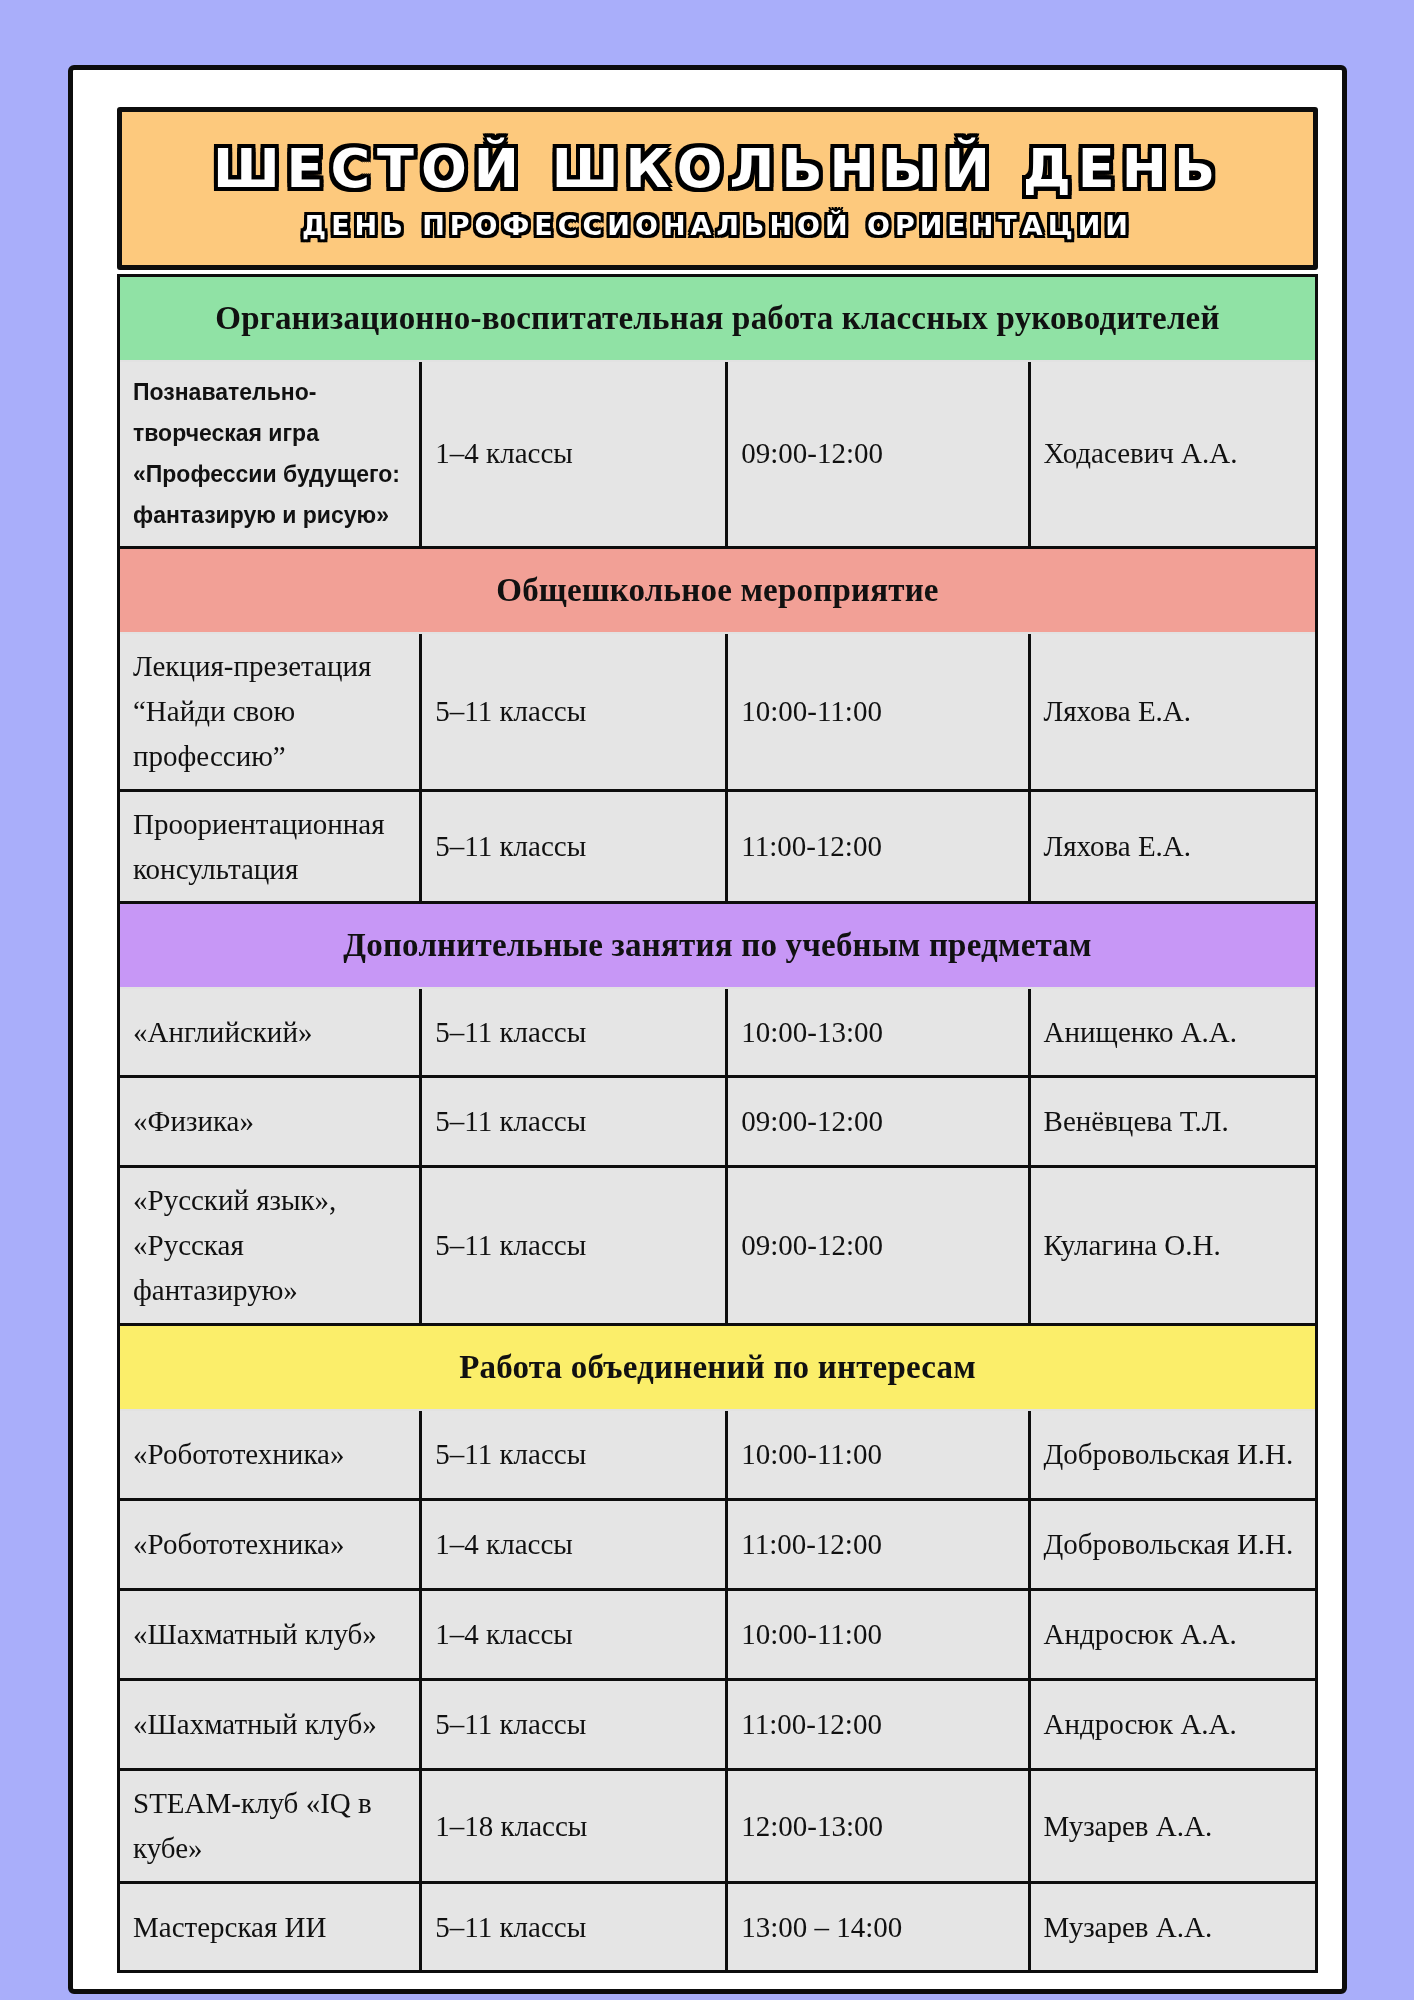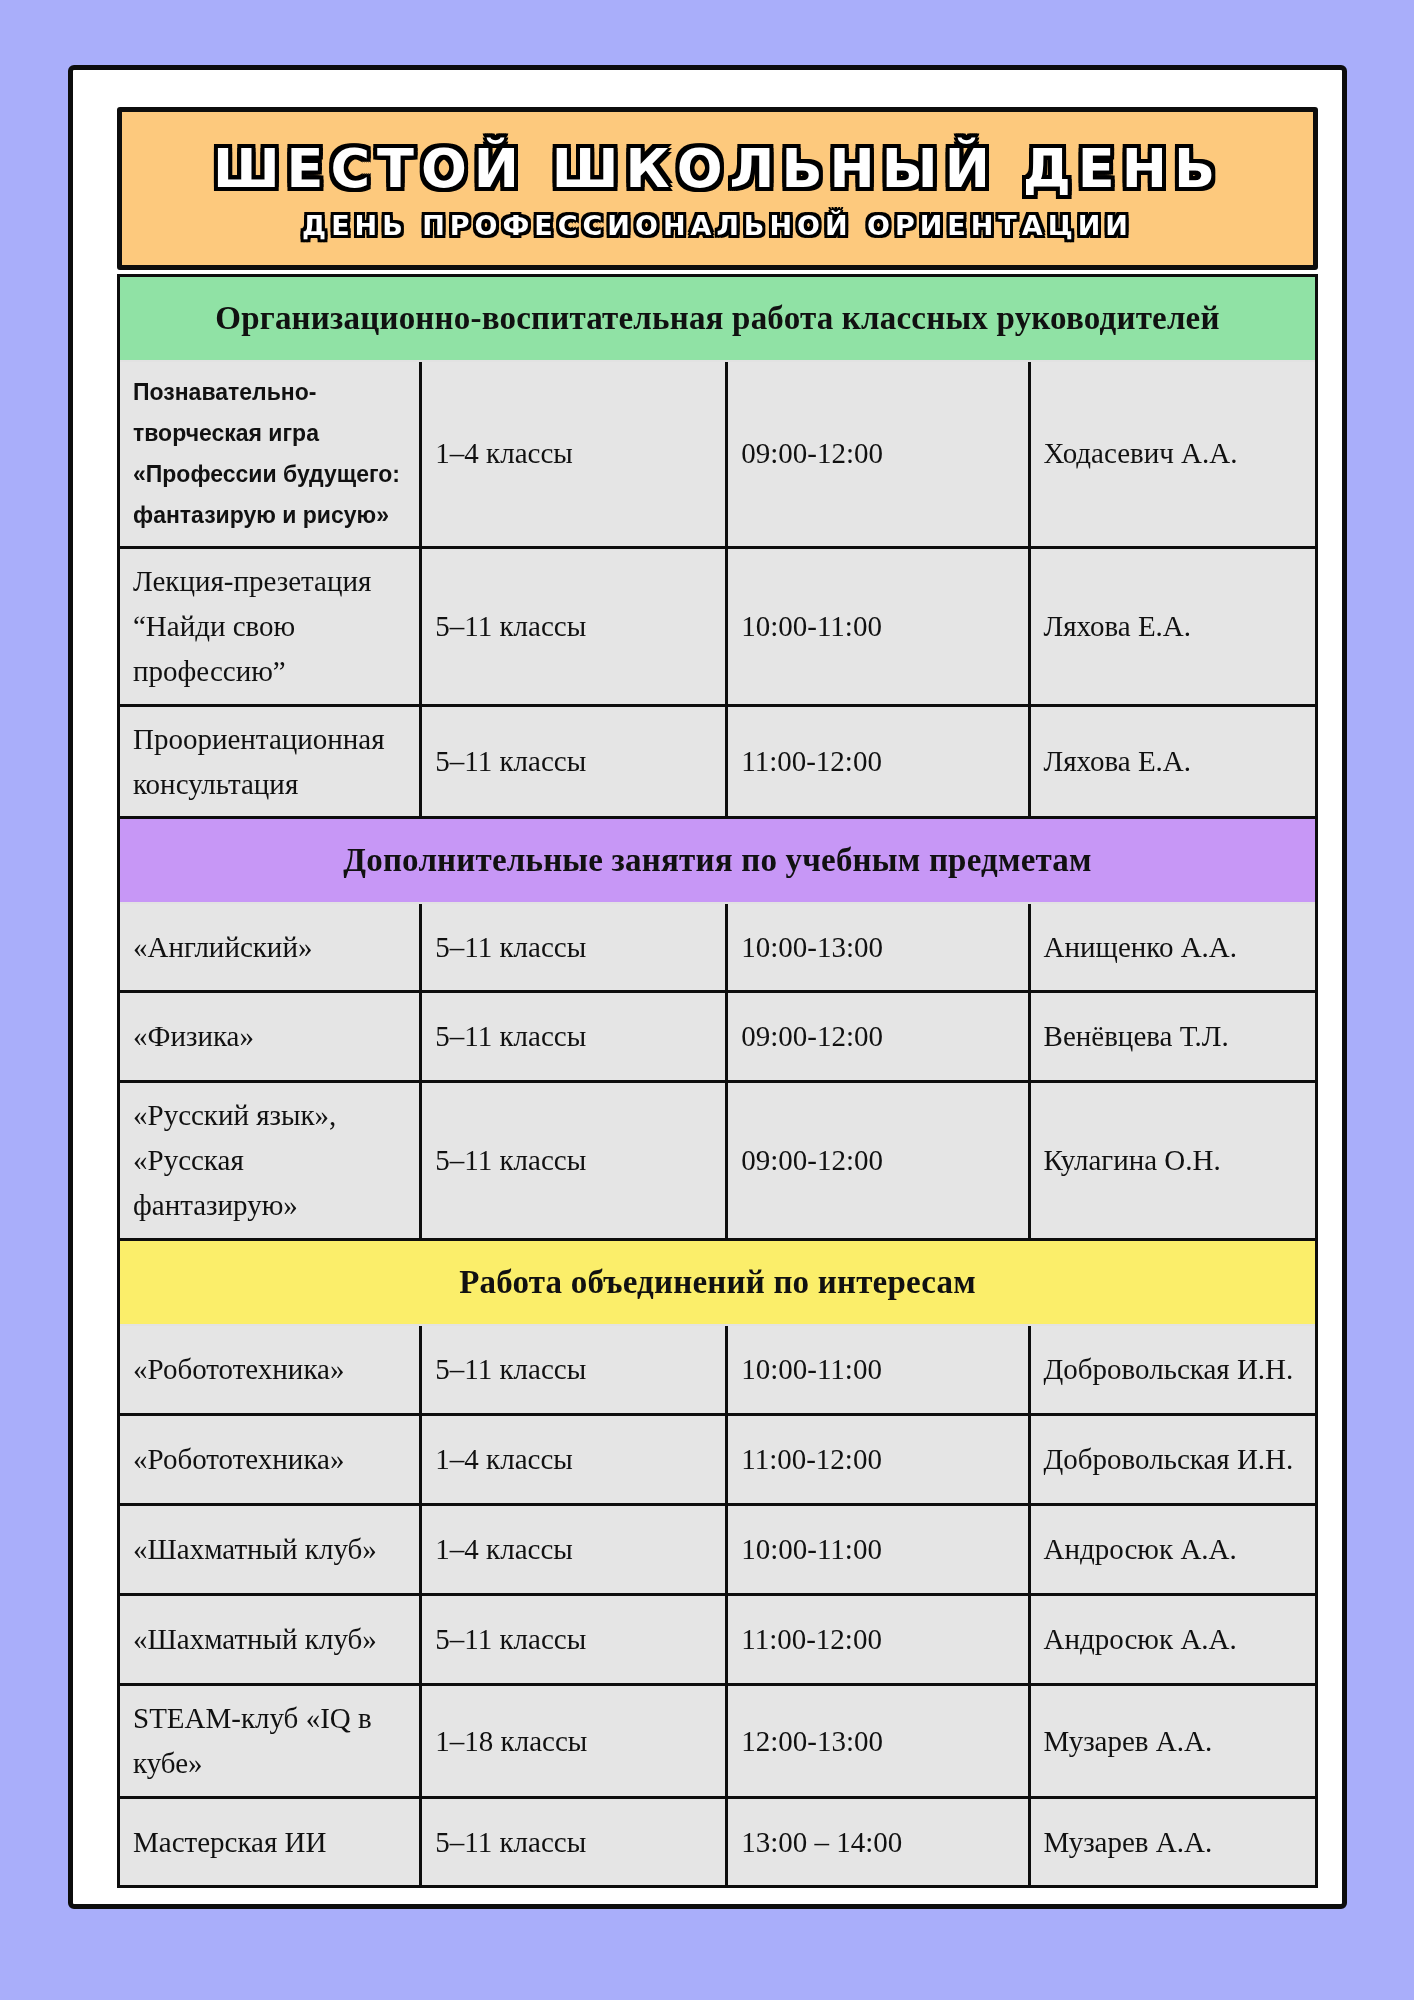--- a/index.html
+++ b/index.html
@@ -109,20 +109,21 @@
   <div class="schedule">
 
     <div class="bar" style="background: rgb(144, 226, 165);">Организационно-воспитательная работа классных руководителей</div>
     <div class="row">
       <div class="cell c1 h-r1 bold-sans">Познавательно-творческая игра «Профессии будущего: фантазирую и рисую»</div>
       <div class="cell c2 h-r1">1–4 классы</div>
       <div class="cell c3 h-r1">09:00-12:00</div>
       <div class="cell c4 h-r1">Ходасевич А.А.</div>
     </div>
 
+    <div class="bar" style="background: rgb(242, 160, 150);">Общешкольное мероприятие</div>
     <div class="row">
       <div class="cell c1 h-lek">Лекция-презетация “Найди свою профессию”</div>
       <div class="cell c2 h-lek">5–11 классы</div>
       <div class="cell c3 h-lek">10:00-11:00</div>
       <div class="cell c4 h-lek">Ляхова Е.А.</div>
     </div>
     <div class="row">
       <div class="cell c1 h-pro">Проориентационная консультация</div>
       <div class="cell c2 h-pro">5–11 классы</div>
       <div class="cell c3 h-pro">11:00-12:00</div>

